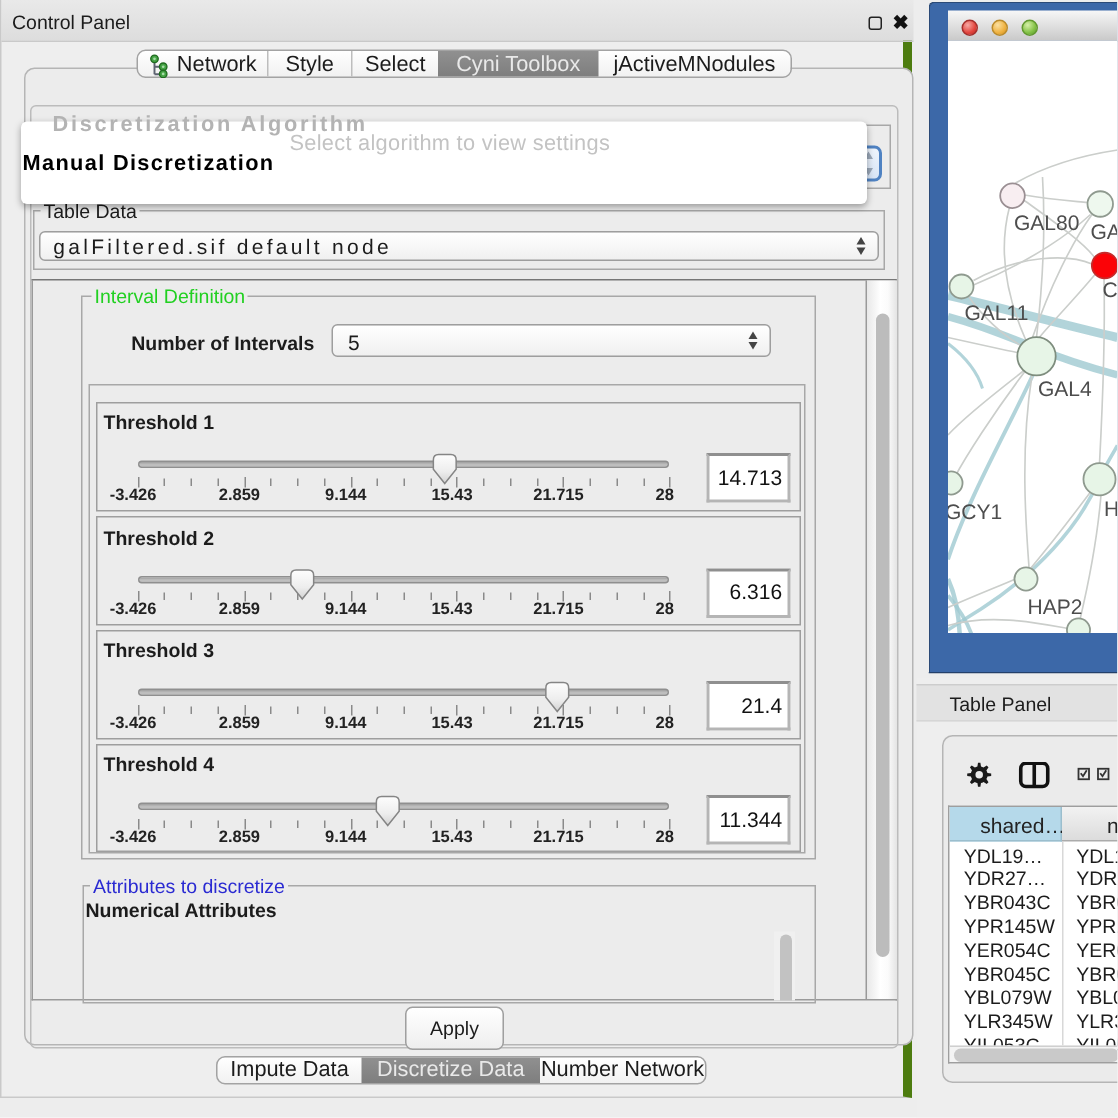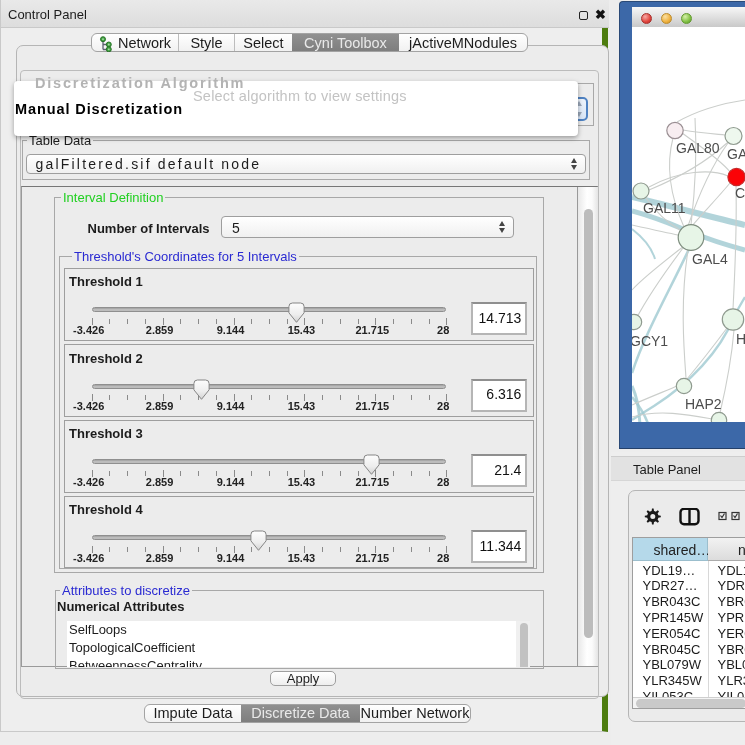--- a/index.html
+++ b/index.html
@@ -65,21 +65,20 @@
       <div class="abs" style="left:32px;top:10px;width:490px;height:376px;border:1px solid #a8a8a8;box-sizing:border-box;"></div>
       <div class="abs" style="left:39px;top:3px;background:#ececec;padding:0 2px;font-size:13px;color:#21d021;">Interval Definition</div>
 
       <div class="abs tb" style="left:65.5px;top:34px;font-weight:bold;">Number of Intervals</div>
       <div class="abs combo" style="left:199px;top:29px;width:293px;height:22px;">
         <span class="abs" style="left:10px;top:3px;font-size:14px;color:#1c1c1c;">5</span>
         <span class="arrows"></span>
       </div>
 
       <div class="abs" style="left:37px;top:69px;width:478px;height:312.5px;border:1px solid #a8a8a8;box-sizing:border-box;"></div>
-      <div class="abs" style="left:50px;top:62px;background:#ececec;padding:0 2px;font-size:13px;color:#2a2ad2;">Threshold's Coordinates for 5 Intervals</div>
 
       <div id="thresholds">
           <div class="abs" style="left:42px;top:80.5px;width:470px;height:73.5px;border:1px solid #9e9e9e;box-sizing:border-box;">
             <div class="abs tb" style="left:4px;top:5.5px;font-weight:bold;">Threshold 1</div>
             <div class="abs" style="left:26.7px;top:38.5px;width:354.5px;height:5px;background:linear-gradient(#9e9e9e,#c2c2c2 60%,#b8b8b8);border:1px solid #8f8f8f;border-radius:3px;box-sizing:border-box;"></div>
             <div class="abs" style="left:26.7px;top:49px;width:1px;height:7px;background:#8a8a8a;"></div>
             <div class="abs" style="left:44.4px;top:50px;width:1px;height:5px;background:#8a8a8a;"></div>
             <div class="abs" style="left:62.2px;top:50px;width:1px;height:5px;background:#8a8a8a;"></div>
             <div class="abs" style="left:79.9px;top:50px;width:1px;height:5px;background:#8a8a8a;"></div>
             <div class="abs" style="left:97.6px;top:49px;width:1px;height:7px;background:#8a8a8a;"></div>
@@ -249,34 +248,29 @@
             </svg>
             <div class="abs" style="left:406.4px;top:33.5px;width:56px;height:33px;background:#fff;border:2px solid #b5b5b5;border-top-color:#8f8f8f;box-sizing:border-box;">
               <div class="abs" style="right:4px;top:5.5px;font-size:14px;color:#111;margin-left:35px;">11.344</div>
             </div>
           </div>
         </div>
 
       <div class="abs" style="left:32.5px;top:402.5px;width:489px;height:79px;border:1px solid #a8a8a8;box-sizing:border-box;"></div>
       <div class="abs" style="left:38px;top:396px;background:#ececec;padding:0 2px;font-size:13px;color:#2a2ad2;">Attributes to discretize</div>
       <div class="abs tb" style="left:35px;top:412px;font-weight:bold;">Numerical Attributes</div>
-      <div class="abs" style="left:45px;top:434px;width:449px;height:46px;background:#ffffff;overflow:hidden;">
-        <div class="abs tb" style="left:2px;top:0.5px;">SelfLoops</div>
-        <div class="abs tb" style="left:2px;top:18.6px;">TopologicalCoefficient</div>
-        <div class="abs tb" style="left:2px;top:36.7px;">BetweennessCentrality</div>
-      </div>
 
       <div class="abs" style="left:494px;top:434px;width:14px;height:46px;background:#f0f0f0;"></div>
       <div class="abs" style="left:498px;top:436px;width:8px;height:44px;background:#c2c2c2;border-radius:4px 4px 0 0;"></div>
 
       <div class="abs" style="left:555px;top:0;width:21px;height:479px;background:linear-gradient(90deg,#e8e8e8,#ffffff 45%,#fbfbfb 70%,#e4e4e4);border-left:1px solid #999;box-sizing:border-box;"></div>
       <div class="abs" style="left:562px;top:22px;width:9px;height:429px;background:#bcbcbc;border-radius:5px;"></div>
     </div>
 
-    <div class="abs btn tb" style="left:269px;top:671px;width:66px;height:15px;">Apply</div>
+    <div class="abs btn tb" style="left:269px;top:671px;width:66px;height:29px;">Apply</div>
 
     <div class="abs" id="bottabs" style="left:143px;top:703.5px;height:19px;display:flex;border:1px solid #a3a3a3;border-radius:6px;background:linear-gradient(#ffffff,#f1f1f1);box-sizing:border-box;font-size:14.5px;">
       <div class="tabseg" style="width:96px;border-top-left-radius:5px;border-bottom-left-radius:5px;">Impute Data</div>
       <div class="tabseg sel" style="width:119px;">Discretize Data</div>
       <div class="tabseg" style="width:110px;border-top-right-radius:5px;border-bottom-right-radius:5px;">Number Network</div>
     </div>
   </div>
 
   <div class="abs" style="left:14px;top:81px;width:564px;height:55px;background:#ffffff;border-radius:4px;box-shadow:0 2px 5px rgba(0,0,0,0.35);"></div>
   <div class="abs" style="left:35px;top:75px;font-size:14.5px;letter-spacing:1.8px;font-weight:bold;color:#b3b3b3;">Discretization Algorithm</div>

